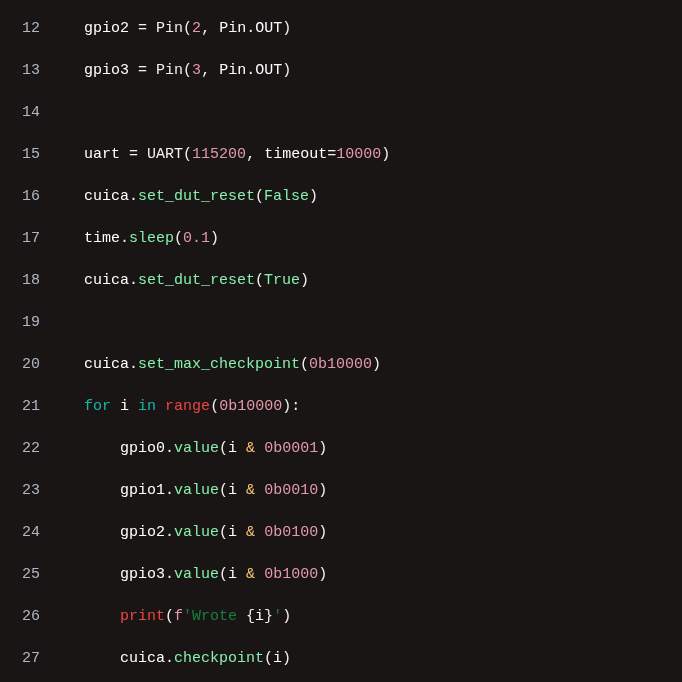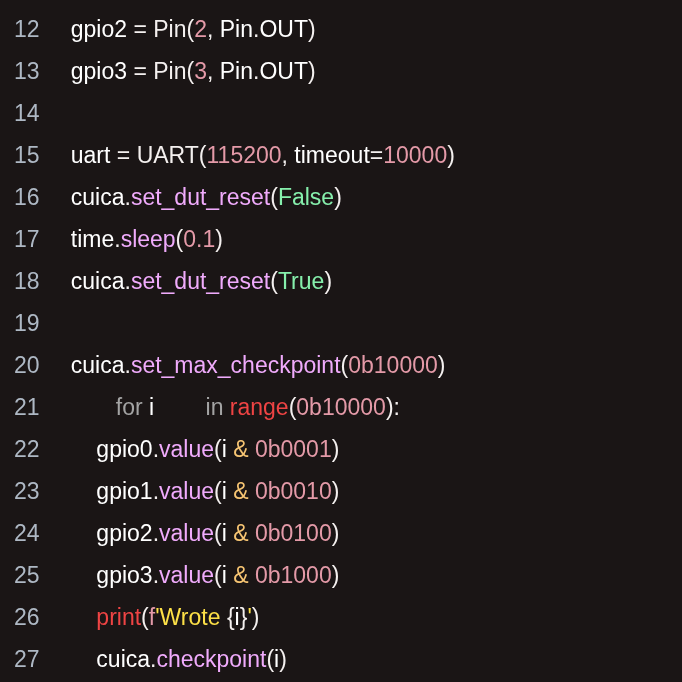--- a/index.html
+++ b/index.html
@@ -4,50 +4,51 @@
 <style>
   html, body {
     margin: 0;
     padding: 0;
     background: #1a1515;
     width: 682px;
     height: 682px;
     overflow: hidden;
   }
   .editor {
-    font-family: Liberation Sans, sans-serif;
-    font-size: 23px;
+    font-family: Liberation Mono, monospace;
+    font-size: 15px;
     line-height: 42px;
     padding-top: 8px;
     white-space: pre;
+    padding-left: 8px;
   }
   .line {
     display: flex;
   }
   .gutter {
     width: 58px;
     text-align: left;
     color: #aeb8c4;
     padding-left: 14px;
     box-sizing: border-box;
     flex: 0 0 58px;
   }
   .code {
     color: #f4f0ef;
   }
   .tok-name   { color: #ffffff; }
   .tok-op     { color: #f4f0ef; }
   .tok-punc   { color: #f4f0ef; }
-  .tok-call   { color: #f0abfc; }
+  .tok-call   { color: #86efac; }
   .tok-func   { color: #f4f0ef; }
   .tok-num    { color: #e49aa8; } 
   .tok-bool   { color: #86efac; }
-  .tok-kw     { color: #a3a3a3; margin-left: 45px; } 
+  .tok-kw     { color: #14b8a6; } 
   .tok-kwop   { color: #f7c573; }
   .tok-builtin{ color: #ef4444; } 
-  .tok-str    { color: #fde047; }
+  .tok-str    { color: #15803d; }
   .tok-fstr   { color: #e49aa8; } 
   .dot        { color: #f4f0ef; }
 </style>
 </head>
 <body>
 
 <div class="editor" id="editor"><div class="line"><span class="gutter">12</span><span class="code">  <span class="tok-name">gpio2</span><span class="tok-name"> </span><span class="tok-op">=</span><span class="tok-name"> </span><span class="tok-func">Pin</span><span class="tok-punc">(</span><span class="tok-num">2</span><span class="tok-punc">,</span><span class="tok-name"> </span><span class="tok-name">Pin</span><span class="dot">.</span><span class="tok-name">OUT</span><span class="tok-punc">)</span></span></div><div class="line"><span class="gutter">13</span><span class="code">  <span class="tok-name">gpio3</span><span class="tok-name"> </span><span class="tok-op">=</span><span class="tok-name"> </span><span class="tok-func">Pin</span><span class="tok-punc">(</span><span class="tok-num">3</span><span class="tok-punc">,</span><span class="tok-name"> </span><span class="tok-name">Pin</span><span class="dot">.</span><span class="tok-name">OUT</span><span class="tok-punc">)</span></span></div><div class="line"><span class="gutter">14</span><span class="code">  </span></div><div class="line"><span class="gutter">15</span><span class="code">  <span class="tok-name">uart</span><span class="tok-name"> </span><span class="tok-op">=</span><span class="tok-name"> </span><span class="tok-func">UART</span><span class="tok-punc">(</span><span class="tok-num">115200</span><span class="tok-punc">,</span><span class="tok-name"> </span><span class="tok-name">timeout</span><span class="tok-op">=</span><span class="tok-num">10000</span><span class="tok-punc">)</span></span></div><div class="line"><span class="gutter">16</span><span class="code">  <span class="tok-name">cuica</span><span class="dot">.</span><span class="tok-call">set_dut_reset</span><span class="tok-punc">(</span><span class="tok-bool">False</span><span class="tok-punc">)</span></span></div><div class="line"><span class="gutter">17</span><span class="code">  <span class="tok-name">time</span><span class="dot">.</span><span class="tok-call">sleep</span><span class="tok-punc">(</span><span class="tok-num">0.1</span><span class="tok-punc">)</span></span></div><div class="line"><span class="gutter">18</span><span class="code">  <span class="tok-name">cuica</span><span class="dot">.</span><span class="tok-call">set_dut_reset</span><span class="tok-punc">(</span><span class="tok-bool">True</span><span class="tok-punc">)</span></span></div><div class="line"><span class="gutter">19</span><span class="code">  </span></div><div class="line"><span class="gutter">20</span><span class="code">  <span class="tok-name">cuica</span><span class="dot">.</span><span class="tok-call">set_max_checkpoint</span><span class="tok-punc">(</span><span class="tok-num">0b10000</span><span class="tok-punc">)</span></span></div><div class="line"><span class="gutter">21</span><span class="code">  <span class="tok-kw">for</span><span class="tok-name"> </span><span class="tok-name">i</span><span class="tok-name"> </span><span class="tok-kw">in</span><span class="tok-name"> </span><span class="tok-builtin">range</span><span class="tok-punc">(</span><span class="tok-num">0b10000</span><span class="tok-punc">):</span></span></div><div class="line"><span class="gutter">22</span><span class="code">      <span class="tok-name">gpio0</span><span class="dot">.</span><span class="tok-call">value</span><span class="tok-punc">(</span><span class="tok-name">i</span><span class="tok-name"> </span><span class="tok-kwop">&amp;</span><span class="tok-name"> </span><span class="tok-num">0b0001</span><span class="tok-punc">)</span></span></div><div class="line"><span class="gutter">23</span><span class="code">      <span class="tok-name">gpio1</span><span class="dot">.</span><span class="tok-call">value</span><span class="tok-punc">(</span><span class="tok-name">i</span><span class="tok-name"> </span><span class="tok-kwop">&amp;</span><span class="tok-name"> </span><span class="tok-num">0b0010</span><span class="tok-punc">)</span></span></div><div class="line"><span class="gutter">24</span><span class="code">      <span class="tok-name">gpio2</span><span class="dot">.</span><span class="tok-call">value</span><span class="tok-punc">(</span><span class="tok-name">i</span><span class="tok-name"> </span><span class="tok-kwop">&amp;</span><span class="tok-name"> </span><span class="tok-num">0b0100</span><span class="tok-punc">)</span></span></div><div class="line"><span class="gutter">25</span><span class="code">      <span class="tok-name">gpio3</span><span class="dot">.</span><span class="tok-call">value</span><span class="tok-punc">(</span><span class="tok-name">i</span><span class="tok-name"> </span><span class="tok-kwop">&amp;</span><span class="tok-name"> </span><span class="tok-num">0b1000</span><span class="tok-punc">)</span></span></div><div class="line"><span class="gutter">26</span><span class="code">      <span class="tok-builtin">print</span><span class="tok-punc">(</span><span class="tok-fstr">f</span><span class="tok-str">'Wrote </span><span class="tok-punc">{</span><span class="tok-name">i</span><span class="tok-punc">}</span><span class="tok-str">'</span><span class="tok-punc">)</span></span></div><div class="line"><span class="gutter">27</span><span class="code">      <span class="tok-name">cuica</span><span class="dot">.</span><span class="tok-call">checkpoint</span><span class="tok-punc">(</span><span class="tok-name">i</span><span class="tok-punc">)</span></span></div></div>
 
 </body></html>

